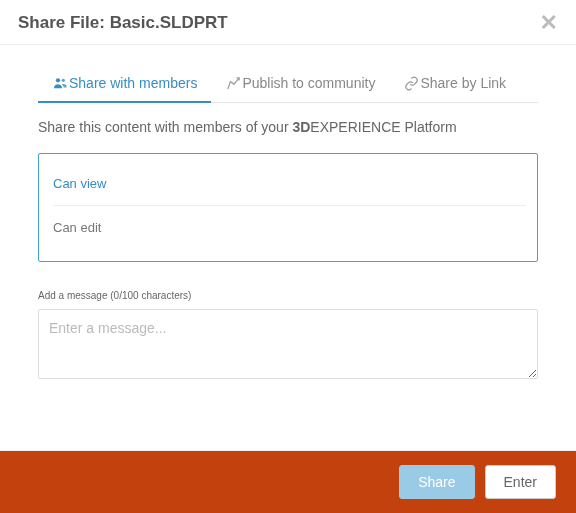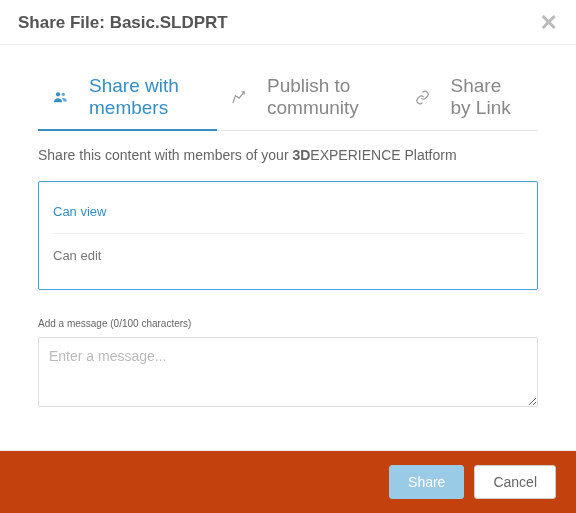--- a/index.html
+++ b/index.html
@@ -23,25 +23,25 @@
     .close-icon { color: #bbb; font-size: 22px; cursor: pointer; font-weight: bold; line-height: 1; }
     .body { padding: 20px 38px 0 38px; flex: 1; }
     .tabs {
       display: flex;
       border-bottom: 1px solid #e5e5e5;
       gap: 0;
     }
     .tab {
       display: flex;
       align-items: center;
-      gap: 21px;
+      gap: 1px;
       padding: 10px 14px;
       cursor: pointer;
       color: #888;
-      font-size: 19px;
+      font-size: 14px;
       border-bottom: 2px solid transparent;
       margin-bottom: -1px;
     }
     .tab.active {
       color: #368ec4;
       border-bottom: 2px solid #368ec4;
     }
     .tab .ticon { width: 16px; height: 16px; display: inline-flex; align-items: center; justify-content: center; }
     .subtitle { font-size: 14px; color: #666; margin: 16px 0 18px 0; }
     .subtitle .brand-b { font-weight: 700; }
@@ -174,15 +174,15 @@
       </div>
     </div>
 
 
     <div class="msglabel">Add a message (0/100 characters)</div>
     <textarea class="msgarea" placeholder="Enter a message..." style=""></textarea>
   </div>
 
   <div class="footer">
     <button class="btn btn-primary">Share</button>
-    <button class="btn btn-secondary">Cancel</button>
+    <button class="btn btn-secondary">Enter</button>
   </div>
 </div>
 
 </body></html>

